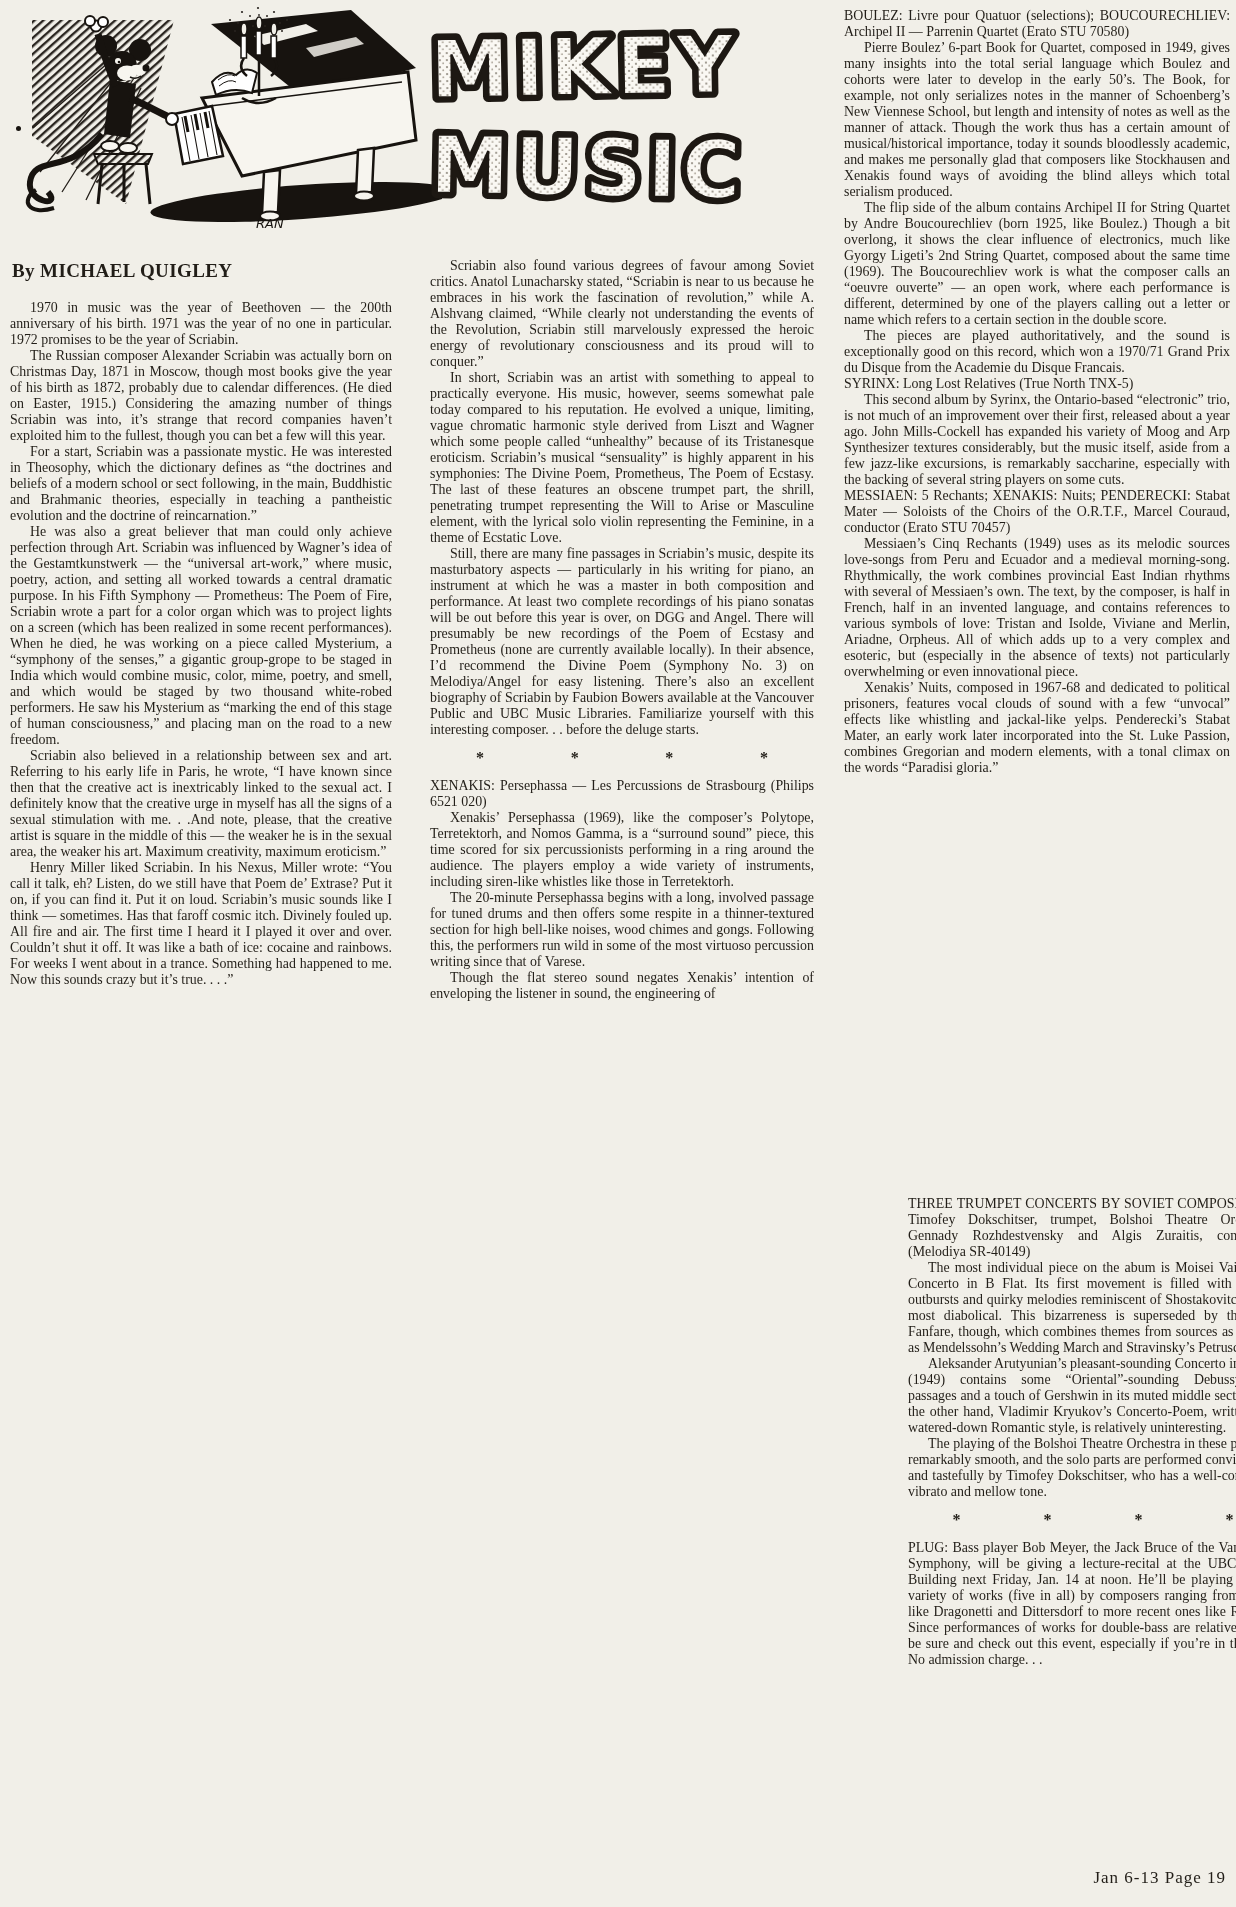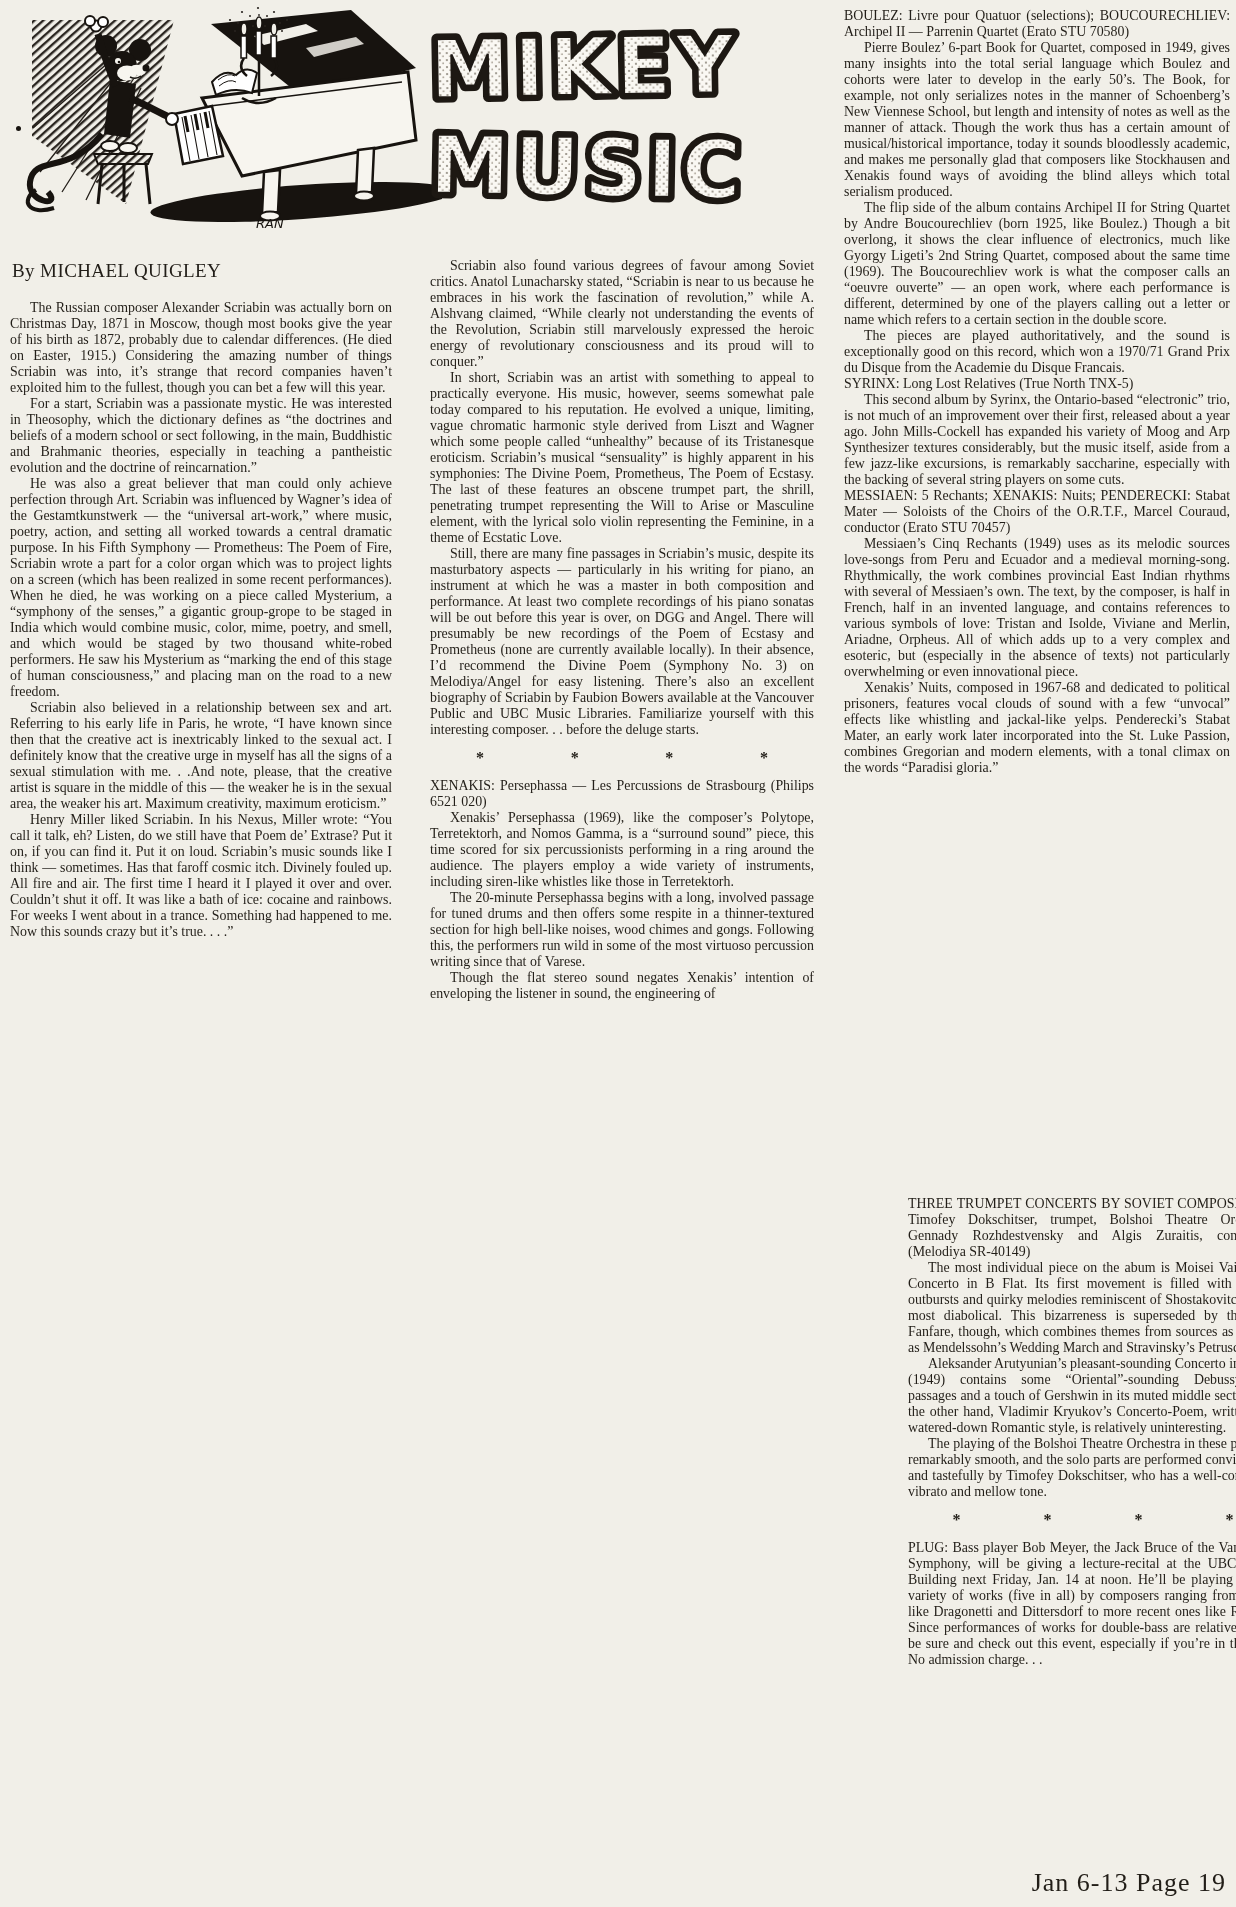--- a/index.html
+++ b/index.html
@@ -10,40 +10,40 @@
   }
   
   .cartoon{position:absolute; left:6px; top:4px; width:436px; height:232px;}
   .masthead{position:absolute; left:424px; top:6px; width:402px; height:206px;}
   .t-out{font-family:"DejaVu Sans",sans-serif; font-weight:bold; font-size:80px; letter-spacing:5px;
          fill:none; stroke:#1d1813; stroke-width:11; stroke-linejoin:round;}
   .t-fill{font-family:"DejaVu Sans",sans-serif; font-weight:bold; font-size:80px; letter-spacing:5px;
          fill:url(#stip); stroke:#1d1813; stroke-width:2.2;}
   .byline{
     position:absolute; left:12px; top:260px;
-    font-weight:normal; font-size:19px; letter-spacing:0.4px;
+    font-weight:bold; font-size:19px; letter-spacing:0.4px;
   }
   .col{
     position:absolute; text-align:justify;
     font-size:13.9px; line-height:16px;
   }
   .col-left {left:10px;  top:300px;  width:382px;}
   .col-mid  {left:430px; top:258px;  width:384px;}
   .col-right{left:844px; top:8px;    width:386px;}
   .col-rlow {left:908px; top:1196px; width:370px;}
   .col p{margin:0;}
   .bodyp{text-indent:20px;}
   .noindent{text-indent:0;}
   .listing{margin:18px 0 20px 0; text-indent:0;}
   .stars{display:flex; justify-content:space-between; width:76%; margin:12px auto 12px auto;
          font-size:16px; font-weight:bold;}
   .stars span{display:inline-block;}
   .footer{
     position:absolute; right:10px; top:1868px;
-    font-size:26px; letter-spacing:1px;
+    font-size:17px; letter-spacing:1px;
   }
   .speck{position:absolute; left:16px; top:126px; width:5px; height:5px; border-radius:50%; background:#17130f;}
 </style>
 </head>
 <body>
 
 <div class="page">
 
   <div class="speck"></div>
 
@@ -147,20 +147,21 @@
     </g>
     <g transform="rotate(1 200 160)">
       <text class="t-out" x="6" y="190">MUSIC</text>
       <text class="t-fill" x="6" y="190">MUSIC</text>
     </g>
   </svg>
 
   <div class="byline">By MICHAEL QUIGLEY</div>
 
   <div class="col col-left">
+      <p class="bodyp">1970 in music was the year of Beethoven — the 200th anniversary of his birth. 1971 was the year of no one in particular. 1972 promises to be the year of Scriabin.</p>
       <p class="bodyp">The Russian composer Alexander Scriabin was actually born on Christmas Day, 1871 in Moscow, though most books give the year of his birth as 1872, probably due to calendar differences. (He died on Easter, 1915.) Considering the amazing number of things Scriabin was into, it’s strange that record companies haven’t exploited him to the fullest, though you can bet a few will this year.</p>
       <p class="bodyp">For a start, Scriabin was a passionate mystic. He was interested in Theosophy, which the dictionary defines as “the doctrines and beliefs of a modern school or sect following, in the main, Buddhistic and Brahmanic theories, especially in teaching a pantheistic evolution and the doctrine of reincarnation.”</p>
       <p class="bodyp">He was also a great believer that man could only achieve perfection through Art. Scriabin was influenced by Wagner’s idea of the Gestamtkunstwerk — the “universal art-work,” where music, poetry, action, and setting all worked towards a central dramatic purpose. In his Fifth Symphony — Prometheus: The Poem of Fire, Scriabin wrote a part for a color organ which was to project lights on a screen (which has been realized in some recent performances). When he died, he was working on a piece called Mysterium, a “symphony of the senses,” a gigantic group-grope to be staged in India which would combine music, color, mime, poetry, and smell, and which would be staged by two thousand white-robed performers. He saw his Mysterium as “marking the end of this stage of human consciousness,” and placing man on the road to a new freedom.</p>
       <p class="bodyp">Scriabin also believed in a relationship between sex and art. Referring to his early life in Paris, he wrote, “I have known since then that the creative act is inextricably linked to the sexual act. I definitely know that the creative urge in myself has all the signs of a sexual stimulation with me. . .And note, please, that the creative artist is square in the middle of this — the weaker he is in the sexual area, the weaker his art. Maximum creativity, maximum eroticism.”</p>
       <p class="bodyp">Henry Miller liked Scriabin. In his Nexus, Miller wrote: “You call it talk, eh? Listen, do we still have that Poem de’ Extrase? Put it on, if you can find it. Put it on loud. Scriabin’s music sounds like I think — sometimes. Has that faroff cosmic itch. Divinely fouled up. All fire and air. The first time I heard it I played it over and over. Couldn’t shut it off. It was like a bath of ice: cocaine and rainbows. For weeks I went about in a trance. Something had happened to me. Now this sounds crazy but it’s true. . . .”</p>
     </div>
   <div class="col col-mid">
       <p class="bodyp">Scriabin also found various degrees of favour among Soviet critics. Anatol Lunacharsky stated, “Scriabin is near to us because he embraces in his work the fascination of revolution,” while A. Alshvang claimed, “While clearly not understanding the events of the Revolution, Scriabin still marvelously expressed the heroic energy of revolutionary consciousness and its proud will to conquer.”</p>
       <p class="bodyp">In short, Scriabin was an artist with something to appeal to practically everyone. His music, however, seems somewhat pale today compared to his reputation. He evolved a unique, limiting, vague chromatic harmonic style derived from Liszt and Wagner which some people called “unhealthy” because of its Tristanesque eroticism. Scriabin’s musical “sensuality” is highly apparent in his symphonies: The Divine Poem, Prometheus, The Poem of Ecstasy. The last of these features an obscene trumpet part, the shrill, penetrating trumpet representing the Will to Arise or Masculine element, with the lyrical solo violin representing the Feminine, in a theme of Ecstatic Love.</p>
       <p class="bodyp">Still, there are many fine passages in Scriabin’s music, despite its masturbatory aspects — particularly in his writing for piano, an instrument at which he was a master in both composition and performance. At least two complete recordings of his piano sonatas will be out before this year is over, on DGG and Angel. There will presumably be new recordings of the Poem of Ecstasy and Prometheus (none are currently available locally). In their absence, I’d recommend the Divine Poem (Symphony No. 3) on Melodiya/Angel for easy listening. There’s also an excellent biography of Scriabin by Faubion Bowers available at the Vancouver Public and UBC Music Libraries. Familiarize yourself with this interesting composer. . . before the deluge starts.</p>

